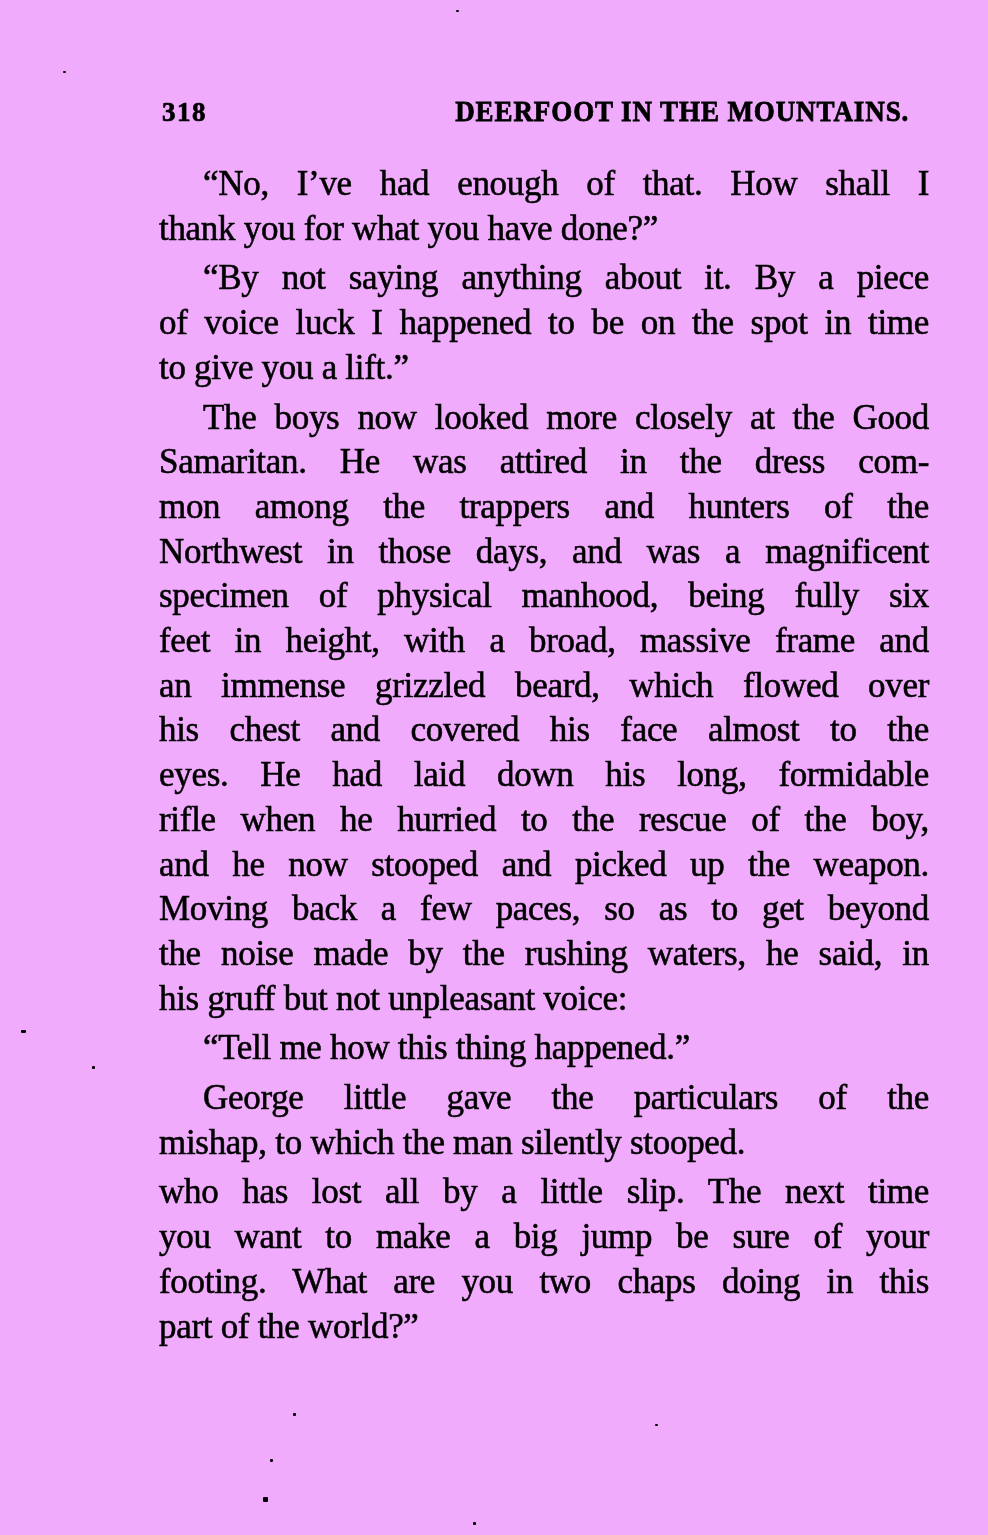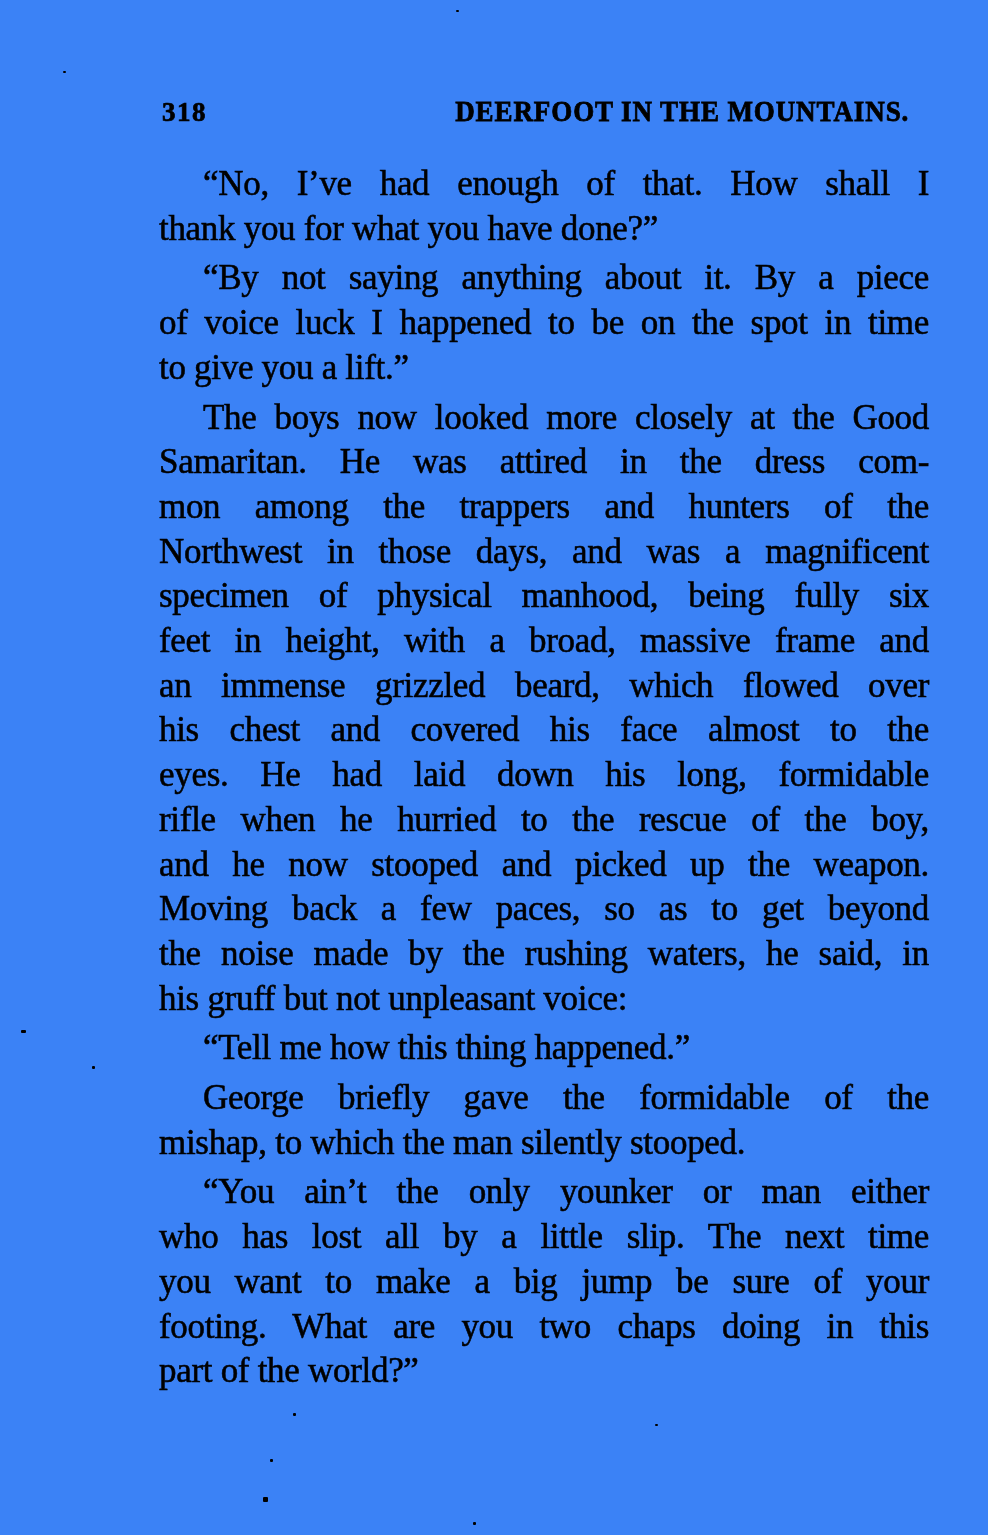--- a/index.html
+++ b/index.html
@@ -11,21 +11,21 @@
     width: 988px;
     height: 1535px;
     position: relative;
     font-family: "Liberation Serif", "DejaVu Serif", serif;
     color: #000000;
     overflow: hidden;
   }
   .page {
     position: absolute;
     inset: 0;
-    background: #3b82f6;
+    background: #f0abfc;
   }
   .page-header {
     position: absolute;
     top: 94px;
     left: 154px;
     width: 780px;
     height: 36px;
   }
   .page-number {
     position: absolute;
@@ -109,25 +109,24 @@
         <div class="line">rifle when he hurried to the rescue of the boy,</div>
         <div class="line">and he now stooped and picked up the weapon.</div>
         <div class="line">Moving back a few paces, so as to get beyond</div>
         <div class="line">the noise made by the rushing waters, he said, in</div>
         <div class="line last">his gruff but not unpleasant voice:</div>
       </div>
       <div class="paragraph">
         <div class="line first last">“Tell me how this thing happened.”</div>
       </div>
       <div class="paragraph">
-        <div class="line first">George briefly gave the formidable of the</div>
+        <div class="line first">George little gave the particulars of the</div>
         <div class="line last">mishap, to which the man silently stooped.</div>
       </div>
       <div class="paragraph">
-        <div class="line first">“You ain’t the only younker or man either</div>
         <div class="line">who has lost all by a little slip.  The next time</div>
         <div class="line">you want to make a big jump be sure of your</div>
         <div class="line">footing.  What are you two chaps doing in this</div>
         <div class="line last">part of the world?”</div>
       </div>
     </div>
 
   <div>
 
   <div class="speck" style="left: 63px; top: 71px; width: 3px; height: 2px;"></div>

